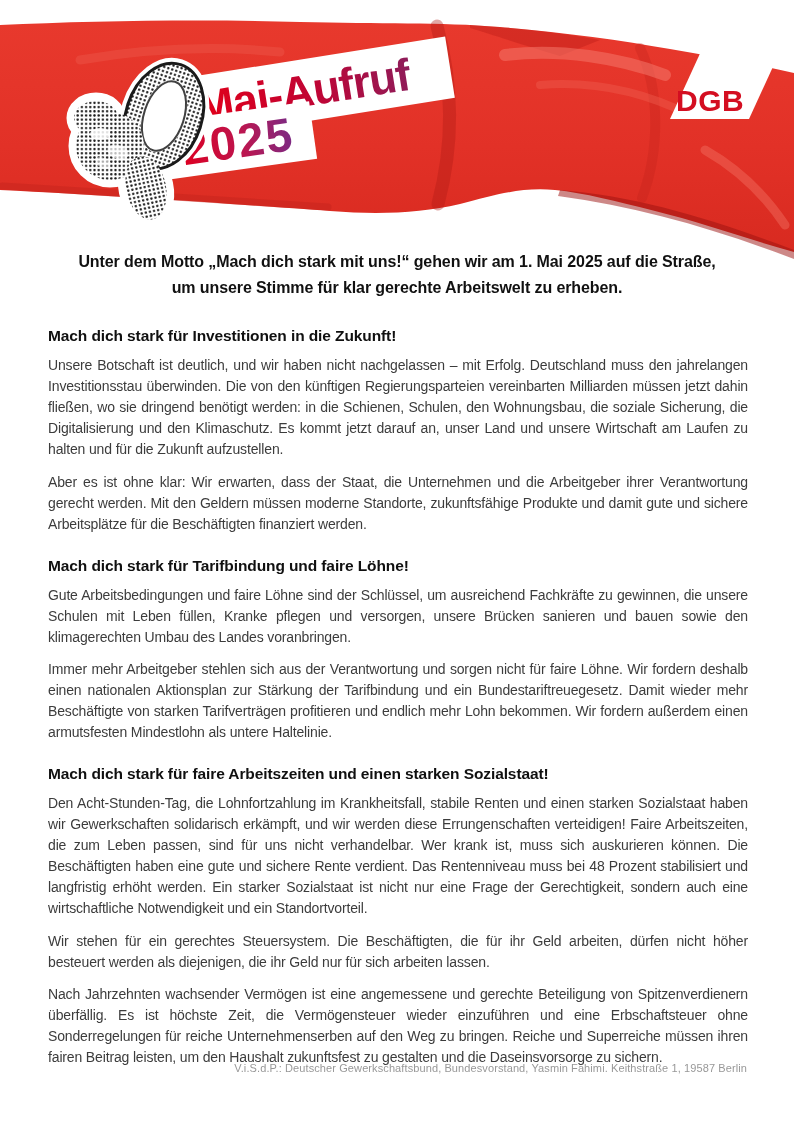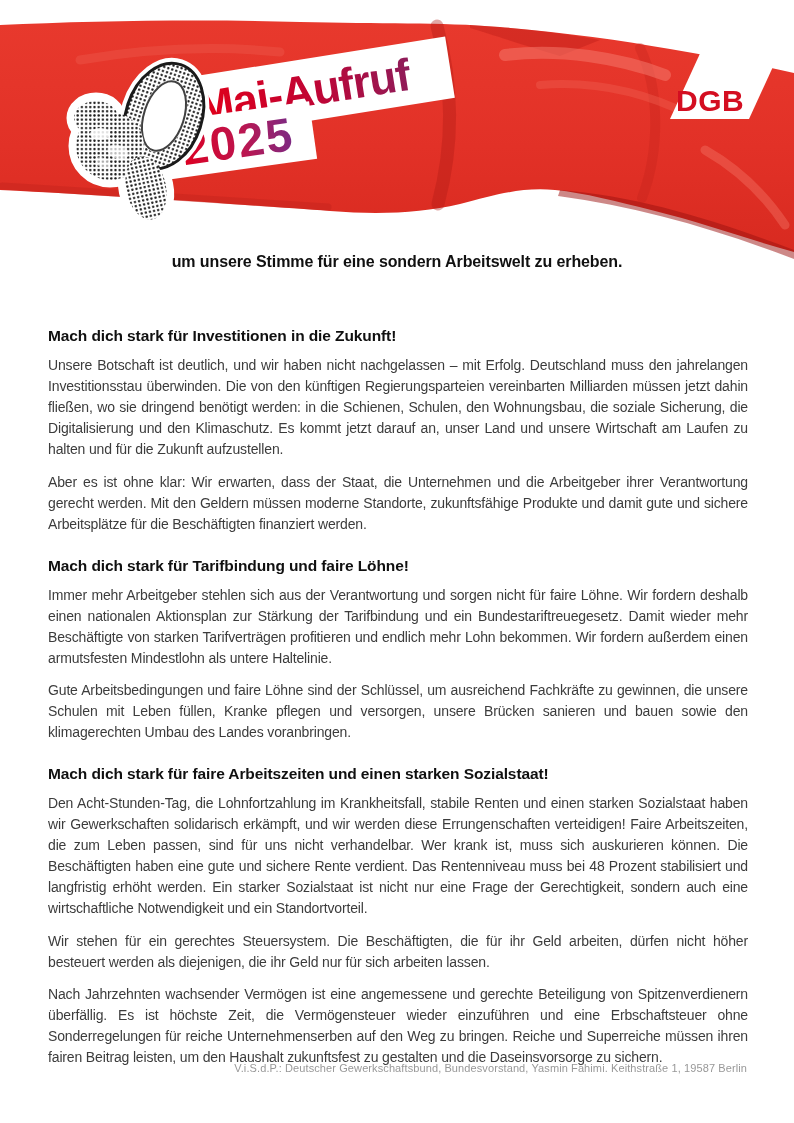--- a/index.html
+++ b/index.html
@@ -134,32 +134,33 @@
       <ellipse cx="103" cy="163" rx="8" ry="5" fill="#ffffff" opacity="0.6" transform="rotate(30 103 163)"></ellipse>
     </g>
 
     <g>
       <polygon points="703,47 782,47 749,119 670,119" fill="#ffffff"></polygon>
       <text x="676" y="111" font-family="Liberation Sans, DejaVu Sans, sans-serif" font-size="30" font-weight="800" letter-spacing="0.5" fill="#d40e21">DGB</text>
     </g>
   </svg>
 
   <div class="intro">
-    <div>um unsere Stimme für eine sondern Arbeitswelt zu erheben.</div>
+    <div>Unter dem Motto „Mach dich stark mit uns!“ gehen wir am 1. Mai 2025 auf die Straße,</div>
+    <div>um unsere Stimme für klar gerechte Arbeitswelt zu erheben.</div>
   </div>
 
   <div class="content">
 
     <h2>Mach dich stark für Investitionen in die Zukunft!</h2>
     <p>Unsere Botschaft ist deutlich, und wir haben nicht nachgelassen – mit Erfolg. Deutschland muss den jahrelangen Investitionsstau überwinden. Die von den künftigen Regierungsparteien vereinbarten Milliarden müssen jetzt dahin fließen, wo sie dringend benötigt werden: in die Schienen, Schulen, den Wohnungsbau, die soziale Sicherung, die Digitalisierung und den Klimaschutz. Es kommt jetzt darauf an, unser Land und unsere Wirtschaft am Laufen zu halten und für die Zukunft aufzustellen.</p>
     <p>Aber es ist ohne klar: Wir erwarten, dass der Staat, die Unternehmen und die Arbeitgeber ihrer Verantwortung gerecht werden. Mit den Geldern müssen moderne Standorte, zukunftsfähige Produkte und damit gute und sichere Arbeitsplätze für die Beschäftigten finanziert werden.</p>
 
     <h2>Mach dich stark für Tarifbindung und faire Löhne!</h2>
+    <p>Gute Arbeitsbedingungen und faire Löhne sind der Schlüssel, um ausreichend Fachkräfte zu gewinnen, die unsere Schulen mit Leben füllen, Kranke pflegen und versorgen, unsere Brücken sanieren und bauen sowie den klimagerechten Umbau des Landes voranbringen.</p>
     <p>Immer mehr Arbeitgeber stehlen sich aus der Verantwortung und sorgen nicht für faire Löhne. Wir fordern deshalb einen nationalen Aktionsplan zur Stärkung der Tarifbindung und ein Bundestariftreuegesetz. Damit wieder mehr Beschäftigte von starken Tarifverträgen profitieren und endlich mehr Lohn bekommen. Wir fordern außerdem einen armutsfesten Mindestlohn als untere Haltelinie.</p>
-    <p>Gute Arbeitsbedingungen und faire Löhne sind der Schlüssel, um ausreichend Fachkräfte zu gewinnen, die unsere Schulen mit Leben füllen, Kranke pflegen und versorgen, unsere Brücken sanieren und bauen sowie den klimagerechten Umbau des Landes voranbringen.</p>
 
     <h2>Mach dich stark für faire Arbeitszeiten und einen starken Sozialstaat!</h2>
     <p>Den Acht-Stunden-Tag, die Lohnfortzahlung im Krankheitsfall, stabile Renten und einen starken Sozialstaat haben wir Gewerkschaften solidarisch erkämpft, und wir werden diese Errungenschaften verteidigen! Faire Arbeitszeiten, die zum Leben passen, sind für uns nicht verhandelbar. Wer krank ist, muss sich auskurieren können. Die Beschäftigten haben eine gute und sichere Rente verdient. Das Rentenniveau muss bei 48 Prozent stabilisiert und langfristig erhöht werden. Ein starker Sozialstaat ist nicht nur eine Frage der Gerechtigkeit, sondern auch eine wirtschaftliche Notwendigkeit und ein Standortvorteil.</p>
 
     <p>Wir stehen für ein gerechtes Steuersystem. Die Beschäftigten, die für ihr Geld arbeiten, dürfen nicht höher besteuert werden als diejenigen, die ihr Geld nur für sich arbeiten lassen.</p>
     <p>Nach Jahrzehnten wachsender Vermögen ist eine angemessene und gerechte Beteiligung von Spitzenverdienern überfällig. Es ist höchste Zeit, die Vermögensteuer wieder einzuführen und eine Erbschaftsteuer ohne Sonderregelungen für reiche Unternehmenserben auf den Weg zu bringen. Reiche und Superreiche müssen ihren fairen Beitrag leisten, um den Haushalt zukunftsfest zu gestalten und die Daseinsvorsorge zu sichern.</p>
 
   </div>
 
   <div class="footer">V.i.S.d.P.: Deutscher Gewerkschaftsbund, Bundesvorstand, Yasmin Fahimi. Keithstraße 1, 19587 Berlin</div>

